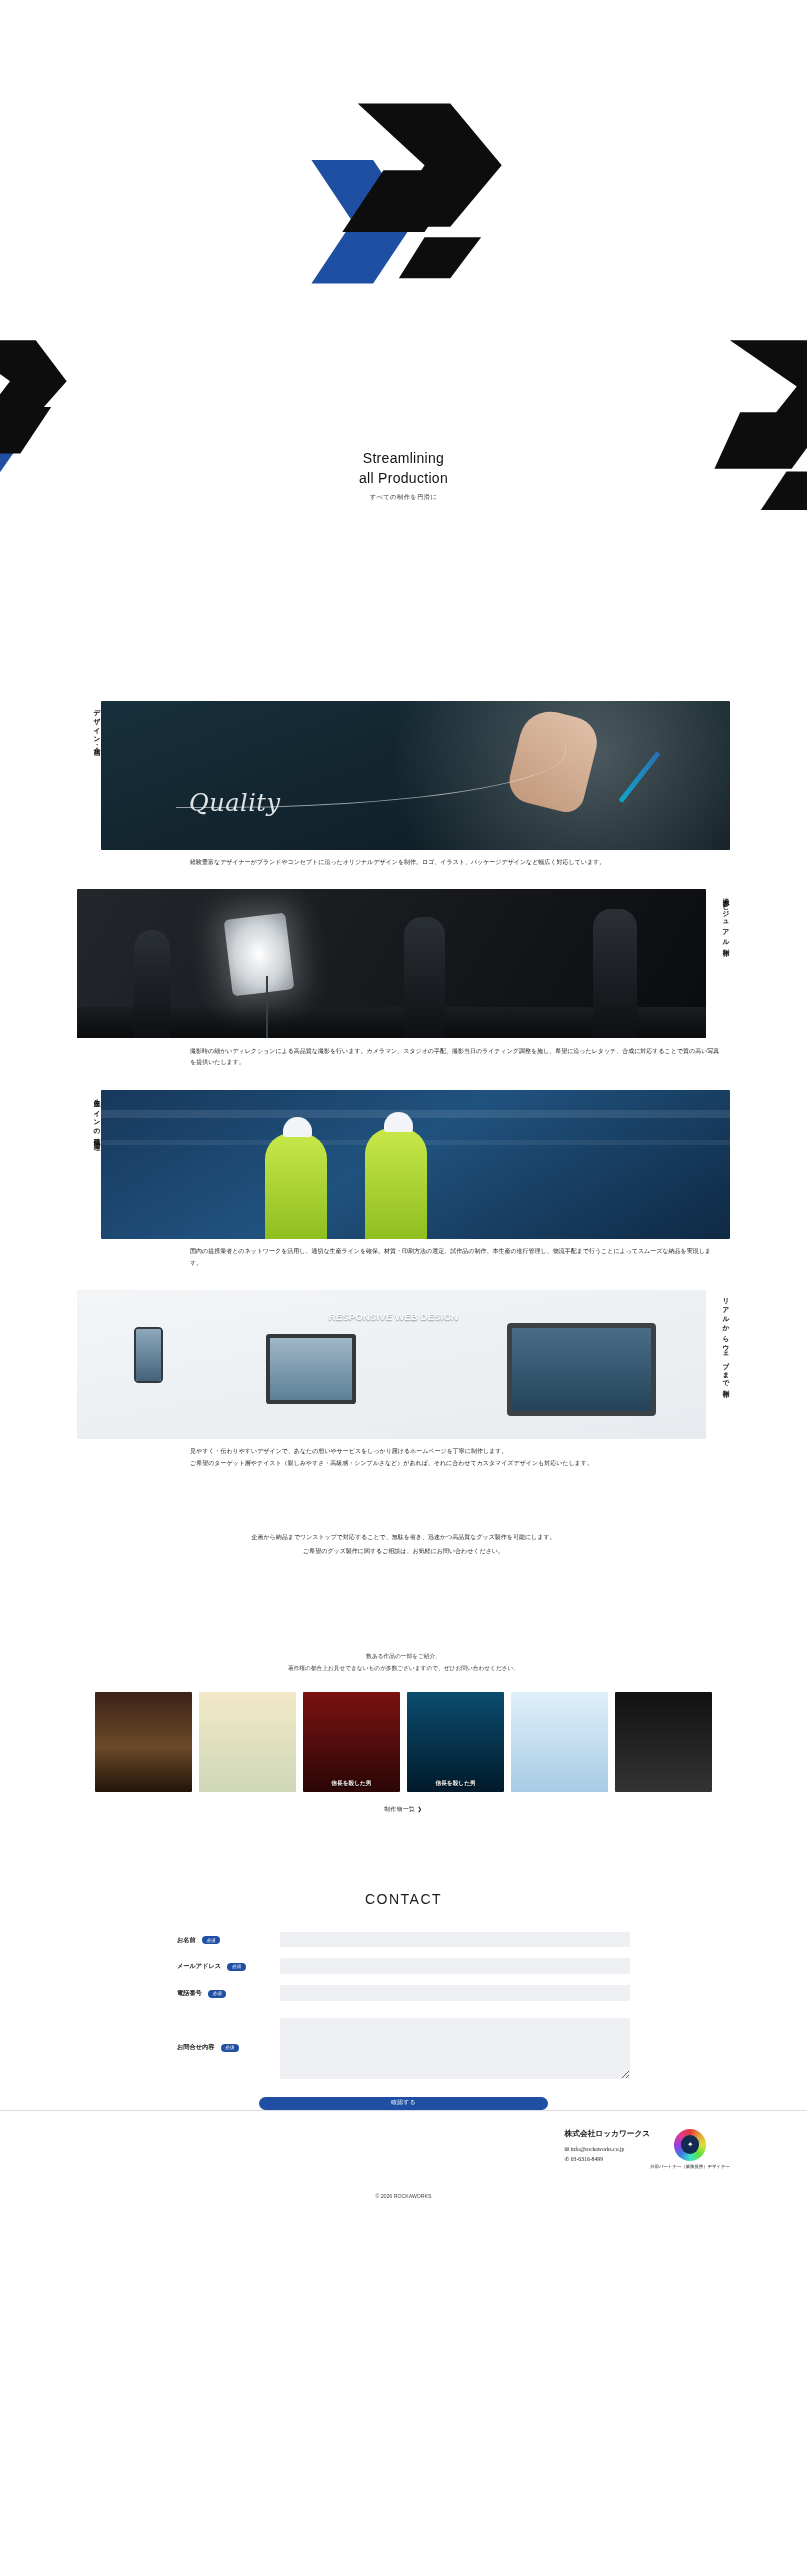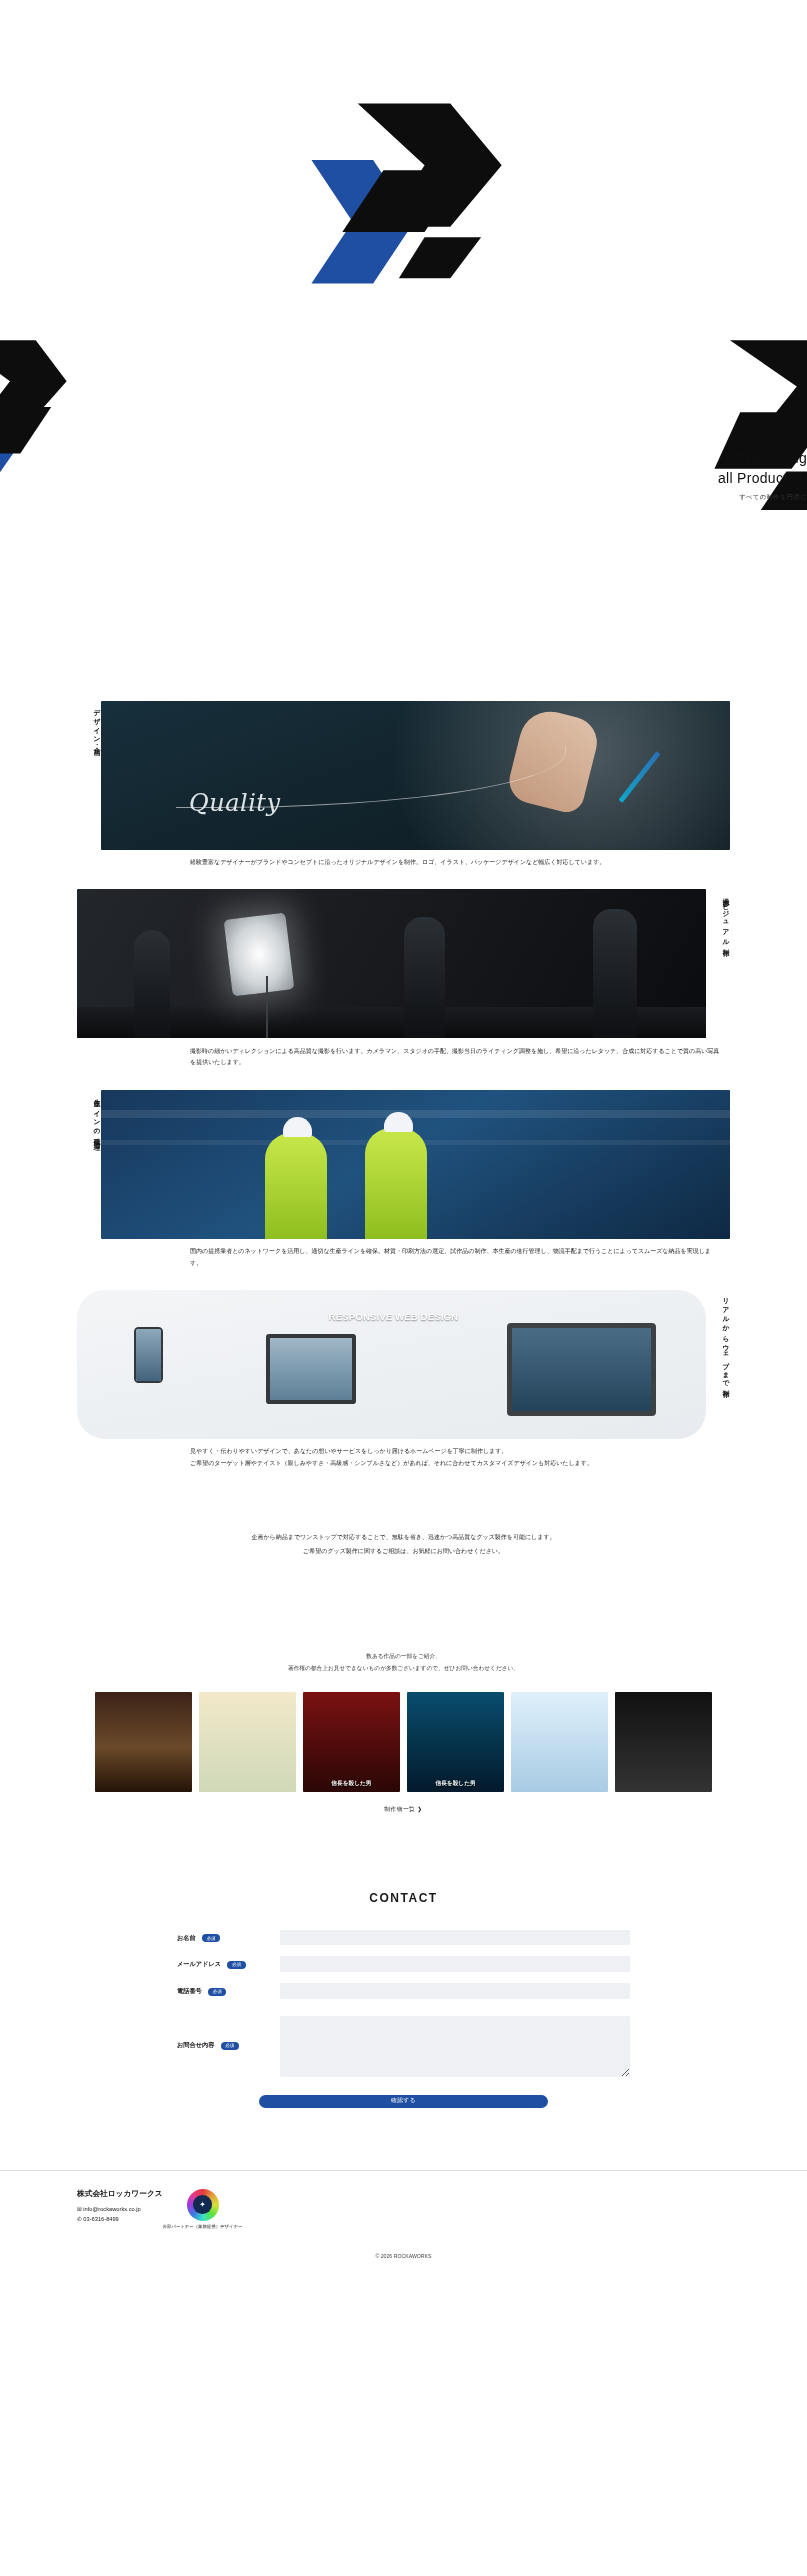--- a/index.html
+++ b/index.html
@@ -39,21 +39,21 @@
     position: absolute;
     right: -57px;
     top: 335px;
     width: 155px;
     height: 175px;
   }
   .hero-title {
     position: absolute;
     top: 448px;
     width: 100%;
-    text-align: right;
+    text-align: center;
   }
   .hero-title .en {
     font-size: 14px;
     line-height: 1.45;
     letter-spacing: 0.3px;
     color: #111;
     font-weight: 400;
   }
   .hero-title .jp {
     margin-top: 4.6px;
@@ -205,21 +205,20 @@
   .img-prod .h1 { left: 29%; bottom: 102px; }
   .img-prod .h2 { left: 45%; bottom: 107px; }
   .img-prod .beam {
     position: absolute; left: 0; right: 0; top: 14%;
     height: 7.2px; background: rgba(255,255,255,.10);
   }
   .img-prod .beam2 { top: 34%; height: 5.2px; background: rgba(255,255,255,.07); }
 
   .img-web {
     background: linear-gradient(170deg, #f3f5f7 0%, #e7ebef 100%);
-    border-radius: 28px;
   }
   .img-web .laptop {
     position: absolute; right: 8%; top: 22%;
     width: 149px; height: 93px;
     background: #2f3338;
     border-radius: 4.1px;
     border: 5.2px solid #3c4146;
     overflow: hidden;
   }
   .img-web .laptop .scr {
@@ -288,21 +287,21 @@
   .wc2 { background: linear-gradient(#7b1212, #2b0606); }
   .wc3 { background: linear-gradient(#0a4d6e, #021a2b); }
   .wc4 { background: linear-gradient(#dff0fb, #a8cbe4); }
   .wc5 { background: linear-gradient(#111, #333); }
   .works-link {
     margin-top: 13.4px; font-size: 5.7px; color: #111; letter-spacing: 0.5px;
   }
 
   
   .contact { margin-top: 77px; text-align: center; }
-  .contact h2 { font-size: 12px; letter-spacing: 1.5px; margin: 0 16px 25px; font-weight: bold; }
+  .contact h2 { font-size: 14px; letter-spacing: 1.5px; margin: 0 16px 25px; font-weight: normal; }
   .form { width: 453px; margin: 0 auto; text-align: left; }
   .frow { display: flex; align-items: flex-start; margin-bottom: 11.3px; }
   .flabel {
     width: 103px; flex: 0 0 103px;
     font-size: 6.2px; font-weight: bold; padding-top: 4.1px;
     display: flex; align-items: center; gap: 6.2px;
   }
   .badge {
     display: inline-block; background: #1e4fa3; color: #fff;
     font-size: 4.6px; padding: 1.5px 4.6px; border-radius: 5.2px; font-weight: normal;
@@ -312,26 +311,26 @@
   }
   .ftext { flex: 1 1 auto; height: 61px; background: #eef0f3; border: none; border-radius: 1px; }
   .submit {
     display: block; margin: 17.5px auto 0; width: 289px; height: 13.4px;
     background: #1e4fa3; color: #fff; border: none; border-radius: 6.7px;
     font-size: 5.7px; letter-spacing: 0.5px; cursor: pointer;
   }
 
   
   .footer {
-    margin-top: 62px;
     border-top: 0.5px solid #ddd;
     padding: 17.5px 77px 0;
     display: flex;
-    justify-content: flex-start;
+    justify-content: flex-end;
     align-items: flex-start;
+    font-family: Liberation Serif, serif;
   }
   .f-left .fname { font-size: 7.7px; font-weight: bold; margin-bottom: 5.2px; }
   .f-left .frow2 { font-size: 5.7px; line-height: 1.85; color: #222; }
   .f-right { text-align: center; }
   .f-badge {
     width: 32px; height: 32px; margin: 0 auto 3.1px;
     border-radius: 50%;
     background: conic-gradient(#e23b3b, #e2a13b, #d9e23b, #5ae23b, #3be2c5, #3b7be2, #9b3be2, #e23b8f, #e23b3b);
     display: flex; align-items: center; justify-content: center;
     position: relative;

